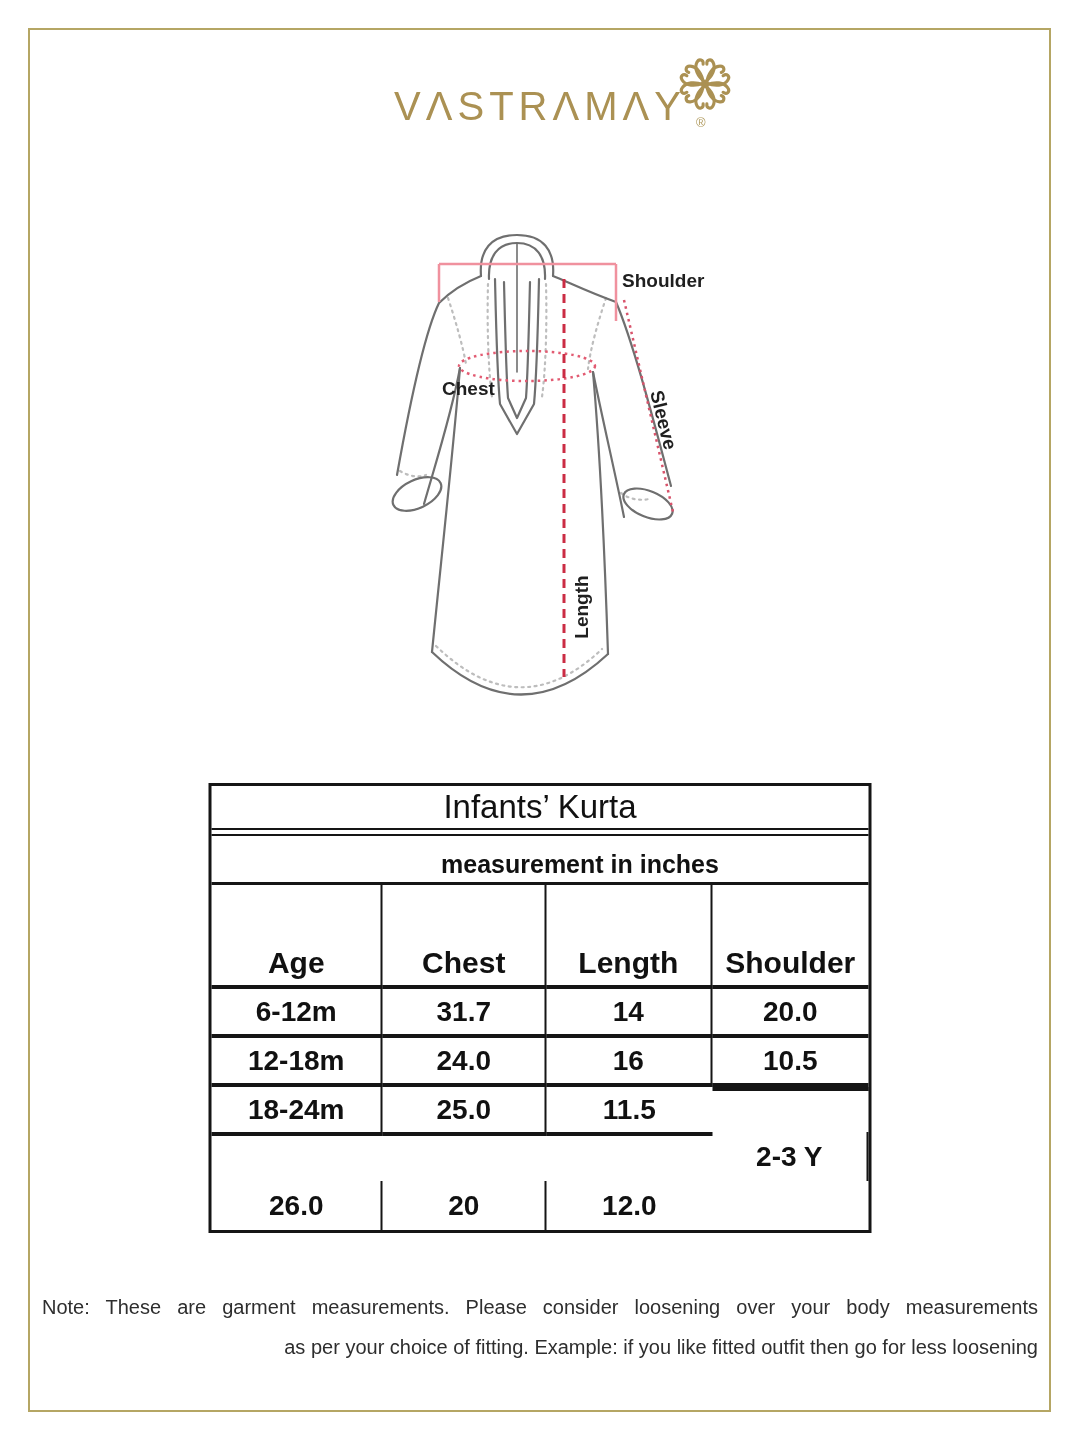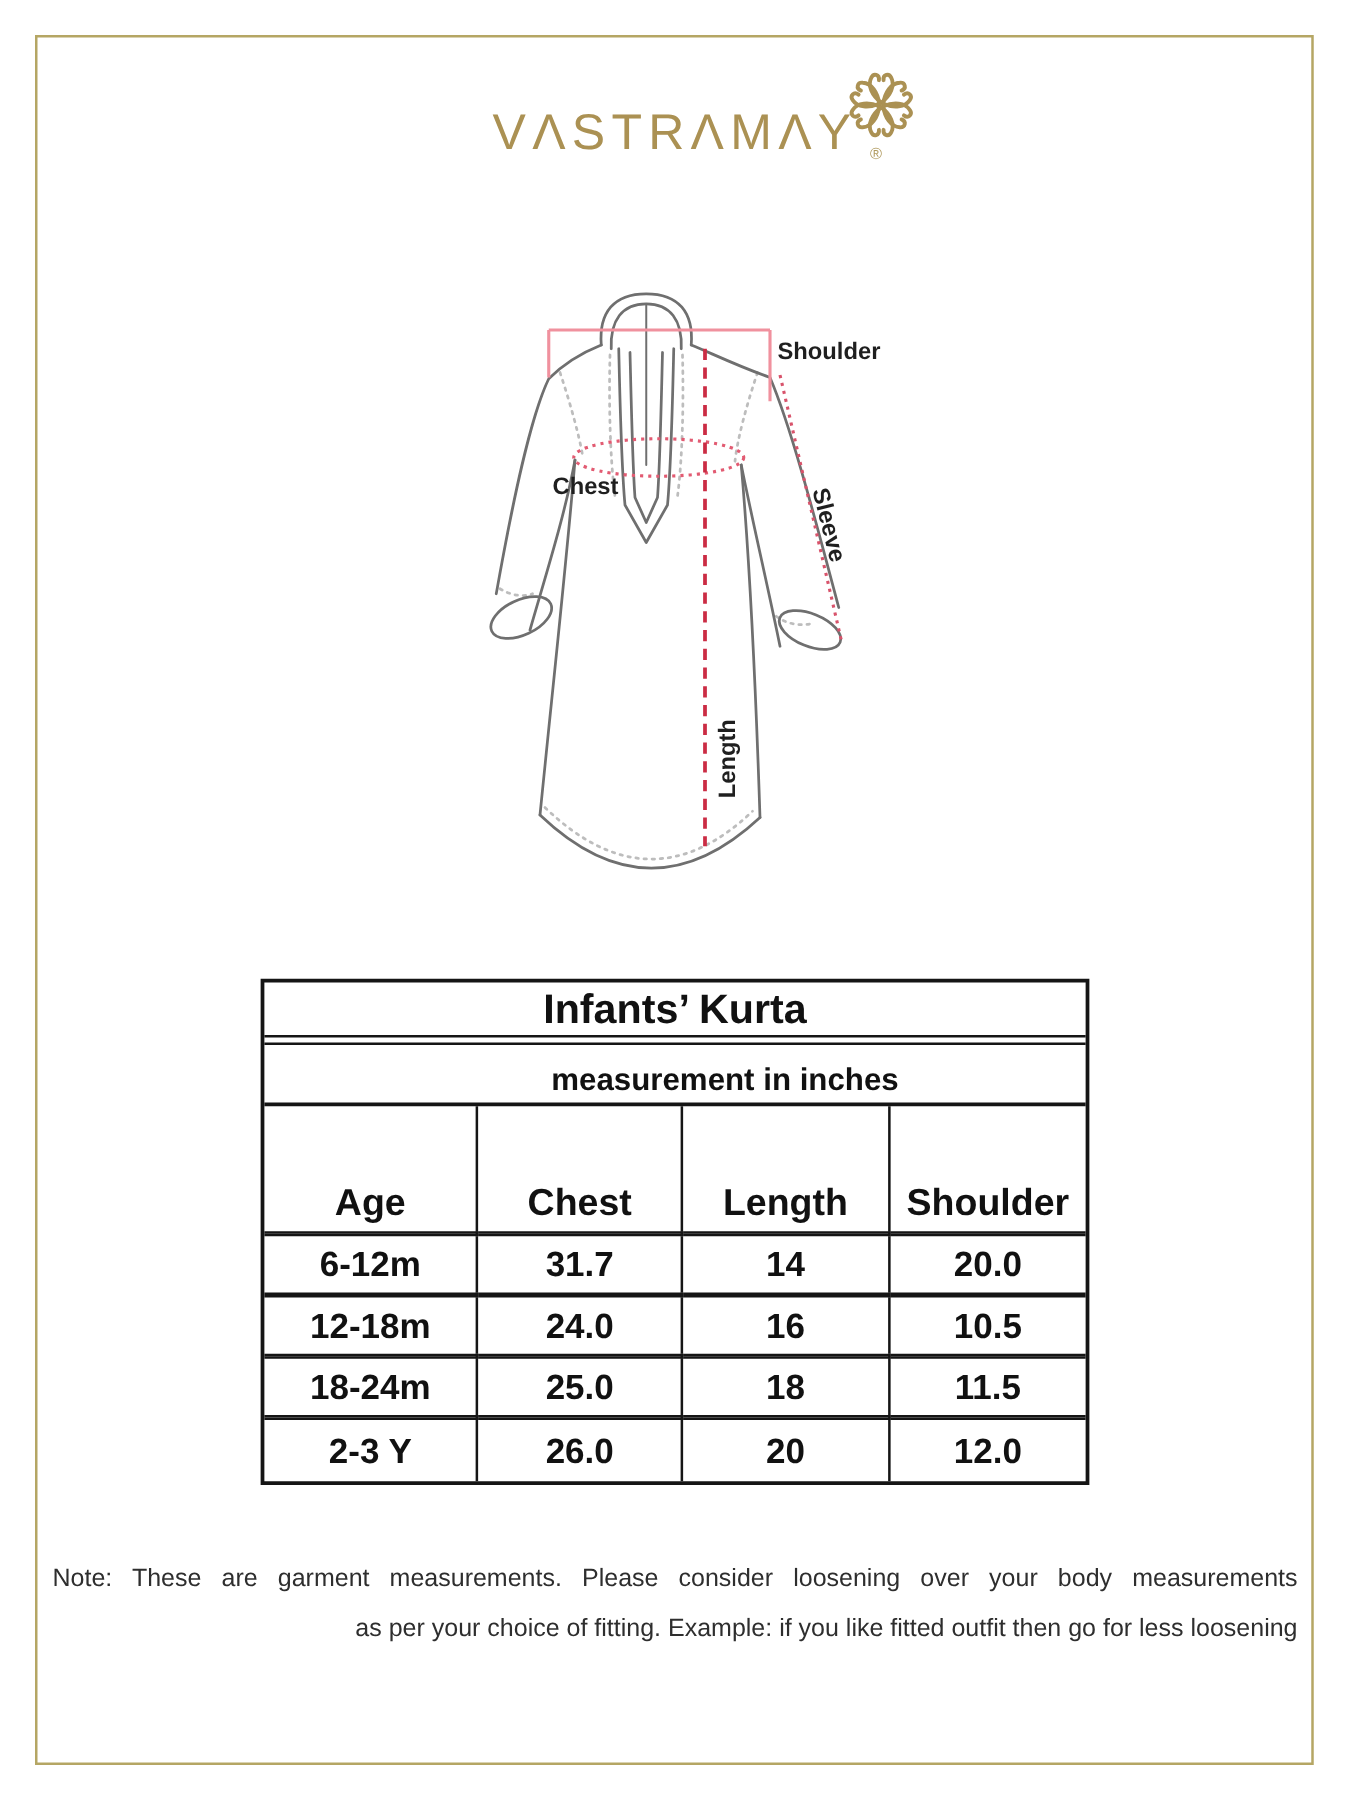--- a/index.html
+++ b/index.html
@@ -14,34 +14,34 @@
   .wordmark { position:relative; font-size:40px; letter-spacing:5px; font-weight:400; color:#ab9153; white-space:nowrap; }
   .ornament { position:absolute; left:calc(100% - 12px); top:-31px; }
   .regmark { position:absolute; left:calc(100% + 10px); top:31px; font-size:13px; color:#b09a5e; }
 
   
   .diagram { position:absolute; top:222px; left:50%; transform:translateX(-50%); width:360px; height:500px; }
   .mlabel { font-family:"Liberation Sans",sans-serif; font-weight:600; fill:#1f1f1f; font-size:19px; }
 
   
   .size-table { position:absolute; top:783px; left:50%; transform:translateX(-50%); width:663px; border:3px solid #151515; background:#fff; color:#111; }
-  .t-title { height:42px; display:flex; align-items:center; justify-content:center; font-size:33px; font-weight:700; }
+  .t-title { height:42px; display:flex; align-items:center; justify-content:center; font-size:33px; font-weight:400; }
   .rule-full { height:8px; border-top:2px solid #151515; border-bottom:2px solid #151515; }
   .t-sub { height:49px; display:flex; align-items:flex-end; justify-content:center; padding-left:80px; padding-bottom:3px; font-size:25px; font-weight:700; border-bottom:3px solid #151515; }
   .t-grid { display:grid; grid-template-columns:26.1% 24.9% 25.2% 23.8%;text-align:center; }
   .cell { display:flex; align-items:center; justify-content:center; font-weight:700; }
   .cell.cr { border-right:2px solid #151515; }
   .hcell { height:100px; align-items:flex-end; padding-bottom:5px; font-size:30px; }
   .dcell { height:45px; font-size:28px; }
   .dcell.last { height:49px; }
   .sep { height:3px; border-top:2px solid #151515; border-bottom:2px solid #151515; }
   .sep.cr { border-right:2px solid #151515; }
 
   
-  .note { position:absolute; left:42px; right:42px; top:1243px; font-size:20px; line-height:40px; color:#2e2e2e; }
+  .note { position:absolute; left:42px; right:42px; top:1287px; font-size:20px; line-height:40px; color:#2e2e2e; }
   .note-l1 { text-align:justify; text-align-last:justify; }
   .note-l2 { text-align:right; }
 </style>
 </head>
 <body>
 
 <div class="stage">
 
   <div class="frame"></div>
 
@@ -155,21 +155,20 @@
       <div class="cell dcell cr">16</div>
       <div class="cell dcell">10.5</div>
 
       <div class="sep cr"></div>
       <div class="sep cr"></div>
       <div class="sep cr"></div>
       <div class="sep"></div>
 
       <div class="cell dcell cr">18-24m</div>
       <div class="cell dcell cr">25.0</div>
-      <div class="cell dcell cr">18</div>
       <div class="cell dcell">11.5</div>
 
       <div class="sep cr"></div>
       <div class="sep cr"></div>
       <div class="sep cr"></div>
       <div class="sep"></div>
 
       <div class="cell dcell last cr">2-3 Y</div>
       <div class="cell dcell last cr">26.0</div>
       <div class="cell dcell last cr">20</div>

